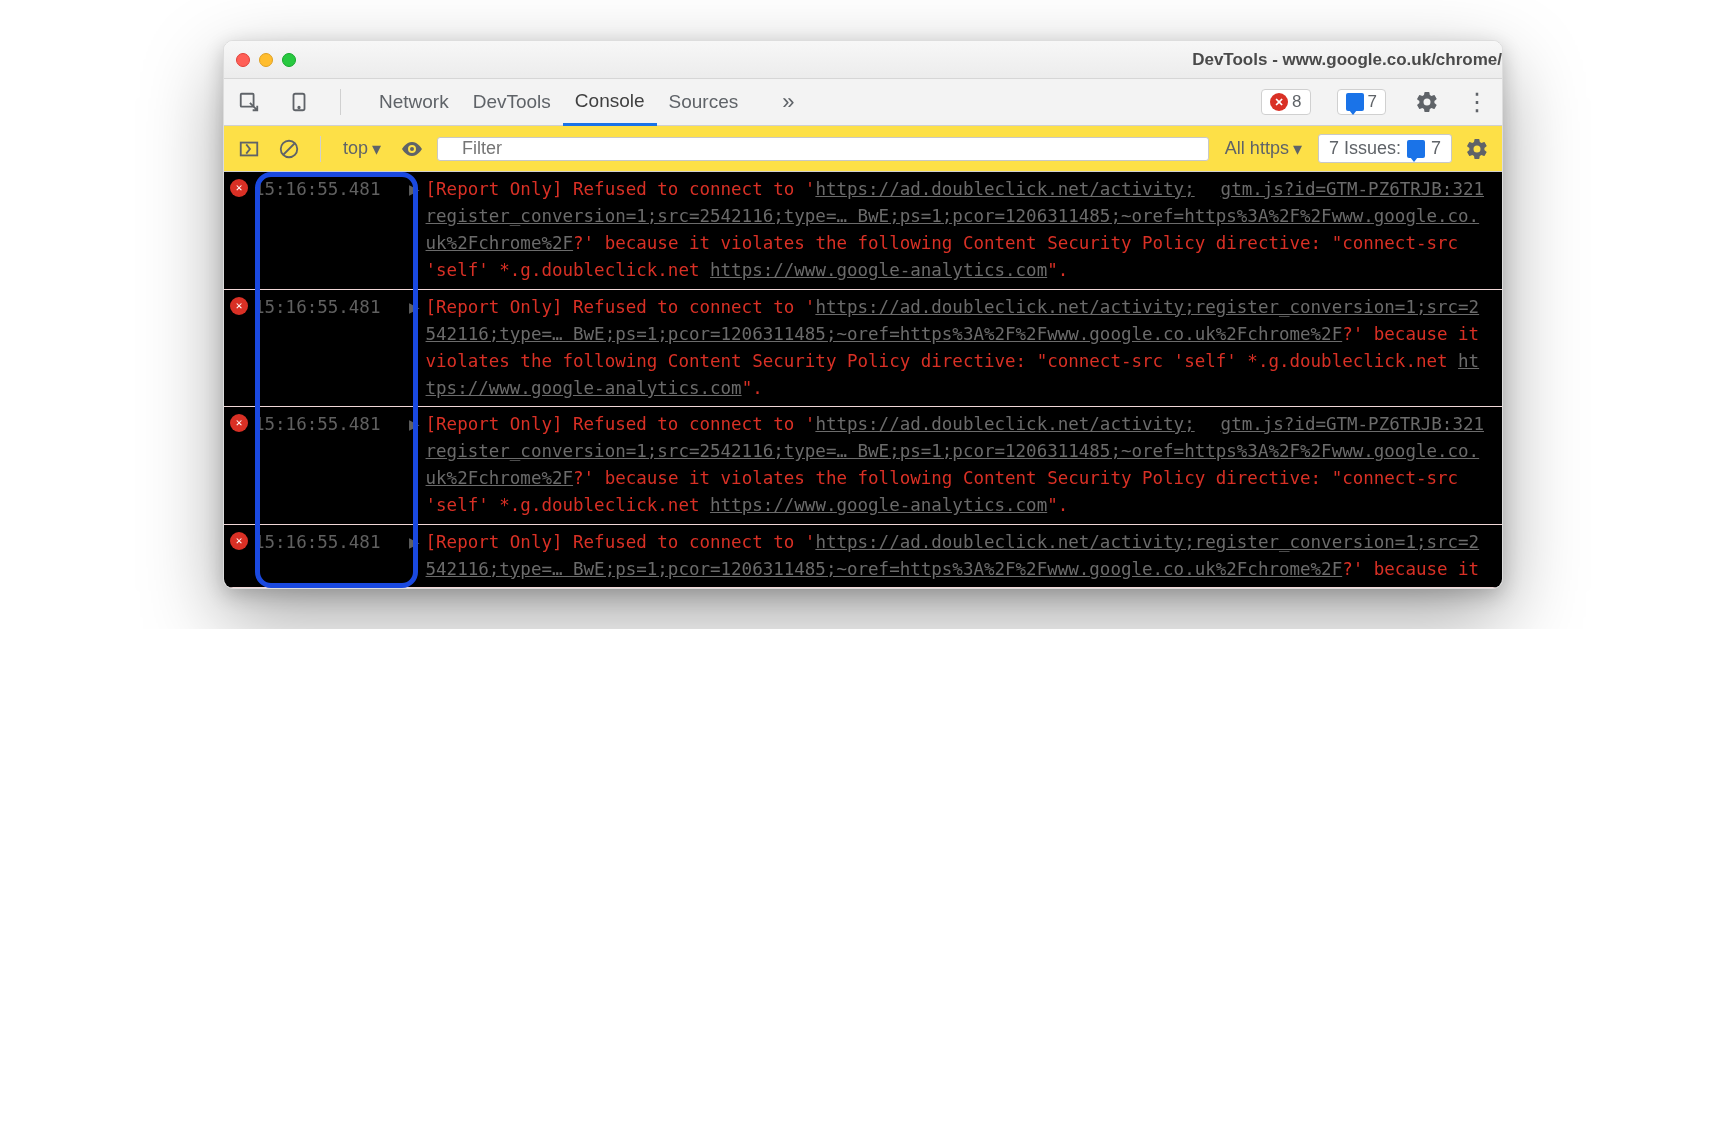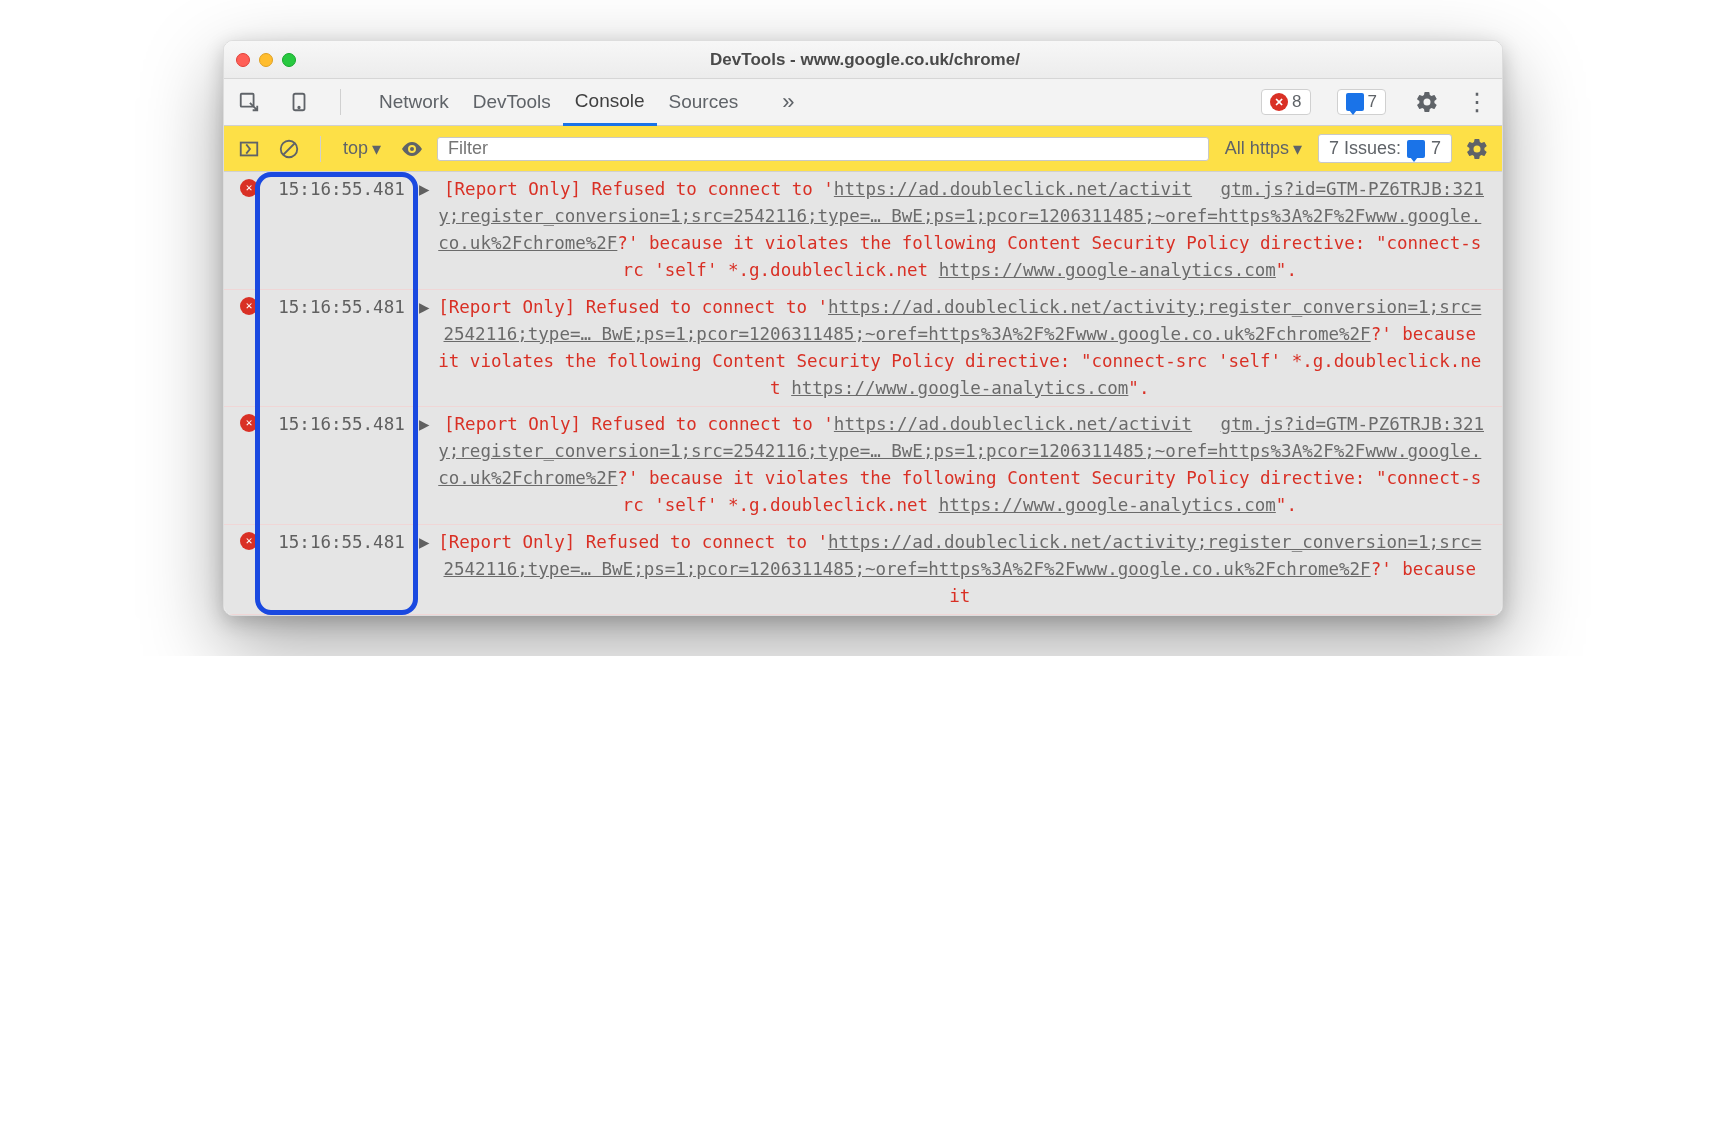--- a/index.html
+++ b/index.html
@@ -29,21 +29,21 @@
   position: relative;
 }
 .traffic { display: flex; gap: 9px; }
 .dot { width: 14px; height: 14px; border-radius: 50%; }
 .dot.red { background:#ff5f57; border:1px solid #e14038; }
 .dot.yel { background:#ffbd2e; border:1px solid #dfa022; }
 .dot.grn { background:#28c940; border:1px solid #17a82d; }
 .title {
   position: absolute;
   left: 4px; right: 0;
-  text-align: center;
+  text-align: right;
   font-size: 17px;
   font-weight: 600;
   color: #4a4a4a;
   pointer-events: none;
 }
 .tabbar {
   height: 47px;
   border-bottom: 1px solid #d0d0d0;
   display: flex;
   align-items: center;
@@ -92,21 +92,21 @@
   color:#5f6368;
 }
 .dropdown {
   display: inline-flex; align-items: center; gap:4px;
   padding: 3px 6px; cursor: pointer;
 }
 .toolbar2 input.filter {
   height: 24px;
   border: 1px solid #c8c8c8;
   border-radius: 3px;
-  padding: 0 10px;
+  padding: 0 24px;
   flex: 1;
   font-size: 18px;
   background:#fff;
 }
 .issues {
   border:1px solid #c8c8c8;
   background:#fff;
   border-radius:3px;
   padding: 3px 10px;
   display:inline-flex;
@@ -116,24 +116,23 @@
 
 .console {
   font-family: "Menlo", "Consolas", monospace;
   font-size: 17.5px;
   color:#303030;
   position: relative;
 }
 .row {
   display: flex;
   border-bottom: 1px solid #f0d6d6;
-  background: #e5e5e5;
-  padding: 4px 8px 4px 16px;
+  background: #000000;
+  padding: 4px 8px 4px 6px;
   line-height: 1.55;
-  text-align: center;
 }
 .row .erricon {
   width: 18px; height:18px; margin-top:3px; margin-right:6px;flex-shrink:0;
   border-radius:50%; background:#d93025; display:flex;align-items:center;justify-content:center;
 }
 .row .erricon::before { content:"✕"; color:#fff; font-size:11px; font-weight:bold; }
 .row .timestamp { color:#606060; width: 155px; flex-shrink:0; }
 .row .expand { color:#606060; margin-right:6px; flex-shrink:0; }
 .row .msg {
   flex: 1;

